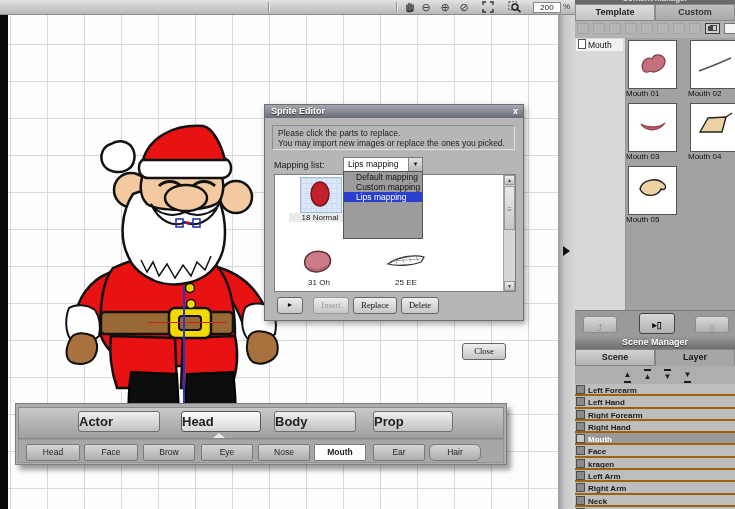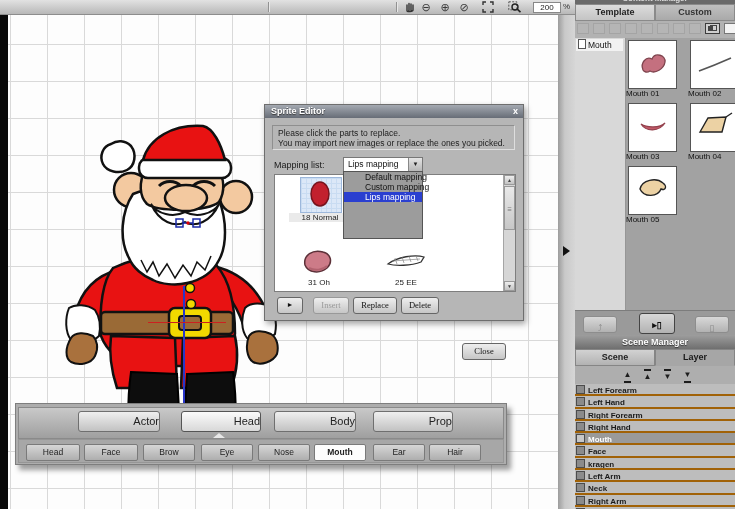--- a/index.html
+++ b/index.html
@@ -33,22 +33,22 @@
   .collapse-arrow{left:5px;top:232px;width:0;height:0;
     border-left:7px solid #111;border-top:5px solid transparent;border-bottom:5px solid transparent;}
 
   
   .btoolbar{left:15px;top:403px;width:490px;height:60px;background:#adadad;
     border:1px solid #7e7e7e;box-shadow:4px 5px 5px rgba(40,40,40,.45);z-index:5;}
   .brow1{left:2px;top:3px;width:484px;height:30px;
     background:linear-gradient(#c9c9c9,#9f9f9f);border:1px solid #8a8a8a;}
   .brow2{left:2px;top:35px;width:484px;height:22px;background:#a7a7a7;border:1px solid #969696;}
   .modebtn{top:7px;height:19px;background:linear-gradient(#efefef,#c2c2c2);
-    border:1px solid #6f6f6f;border-radius:3px;font-size:11px;font-weight:normal;color:#222;
-    text-align:right;line-height:19px;cursor:default;}
+    border:1px solid #6f6f6f;border-radius:3px;font-size:13px;font-weight:bold;color:#222;
+    text-align:left;line-height:19px;cursor:default;}
   .modebtn.active{background:linear-gradient(#fbfbfb,#d8d8d8);border-color:#555;}
   .notch{left:197px;top:29px;width:0;height:0;border-left:6px solid transparent;
     border-right:6px solid transparent;border-bottom:5px solid #e8e8e8;}
   .partbtn{top:40px;height:15px;background:linear-gradient(#d6d6d6,#aeaeae);
     border:1px solid #7a7a7a;border-radius:2px;font-size:8.5px;color:#222;
     text-align:center;line-height:15px;}
   .partbtn.active{background:#fdfdfd;font-weight:bold;}
 
   
   .dialog{left:264px;top:104px;width:258px;height:215px;background:#b6b6b6;
@@ -73,21 +73,21 @@
     background-size:5px 5px;}
   .itemlabel{font-size:8px;color:#222;text-align:center;}
   .scroll{right:0;top:0;width:11px;height:100%;background:#d6d6d6;border-left:1px solid #a5a5a5;}
   .scr-btn{left:0;width:11px;height:10px;background:linear-gradient(#eee,#c2c2c2);
     border:1px solid #9a9a9a;box-sizing:border-box;font-size:5px;text-align:center;line-height:9px;color:#444;}
   .scr-thumb{left:0;top:11px;width:11px;height:44px;background:linear-gradient(#e9e9e9,#c7c7c7);
     border:1px solid #999;box-sizing:border-box;font-size:5px;color:#777;text-align:center;line-height:44px;}
   .dropdown{left:78px;top:66px;width:78px;height:66px;background:#9c9c9c;
     border:1px solid #555;z-index:12;}
   .dd-item{width:100%;height:10px;font-size:8.5px;line-height:10px;color:#111;
-    padding-left:21px;box-sizing:border-box;white-space:nowrap;}
+    padding-left:12px;box-sizing:border-box;white-space:nowrap;}
   .dd-item.sel{background:#2a3fd0;color:#fff;}
   .dlg-btn{top:192px;height:15px;background:linear-gradient(#eee,#c6c6c6);
     border:1px solid #666;border-radius:3px;font-size:8.5px;color:#111;
     text-align:center;line-height:14px;font-family:Liberation Serif, serif;}
   .dlg-btn.disabled{color:#9a9a9a;border-color:#999;}
 
   
   .rpanel{left:575px;top:0;width:160px;height:509px;background:#a2a2a2;z-index:6;}
   .cm-head{left:0;top:0;width:160px;height:4px;background:#6a6a6a;overflow:hidden;}
   .cm-head span{display:block;margin-top:-6px;text-align:center;font-size:8px;font-weight:bold;color:#ddd;}
@@ -235,21 +235,21 @@
     <div class="abs modebtn" style="left:258px;width:80px;">Body</div>
     <div class="abs modebtn" style="left:357px;width:78px;">Prop</div>
     <div class="abs notch"></div>
     <div class="abs partbtn" style="left:10px;width:52px;">Head</div>
     <div class="abs partbtn" style="left:68px;width:52px;">Face</div>
     <div class="abs partbtn" style="left:127px;width:50px;">Brow</div>
     <div class="abs partbtn" style="left:185px;width:50px;">Eye</div>
     <div class="abs partbtn" style="left:242px;width:50px;">Nose</div>
     <div class="abs partbtn active" style="left:298px;width:50px;">Mouth</div>
     <div class="abs partbtn" style="left:357px;width:50px;">Ear</div>
-    <div class="abs partbtn" style="left:413px;width:50px;">Hair</div>
+    <div class="abs partbtn" style="left:413px;width:50px;border-radius:6px;">Hair</div>
   </div>
 
   <div class="abs dialog">
     <div class="abs dlg-title">Sprite Editor</div>
     <div class="abs dlg-close">x</div>
     <div class="abs instr">
       <span>Please click the parts to replace.</span><br>
       <span>You may import new images or replace the ones you picked.</span>
     </div>
     <div class="abs maplabel">Mapping list:</div>
@@ -383,19 +383,19 @@
 
     <div class="abs lyr-list">
       <div class="lrow"><span class="licon"></span><span>Left Forearm</span></div>
       <div class="lrow"><span class="licon"></span><span>Left Hand</span></div>
       <div class="lrow"><span class="licon"></span><span>Right Forearm</span></div>
       <div class="lrow"><span class="licon"></span><span>Right Hand</span></div>
       <div class="lrow sel"><span class="licon"></span><span>Mouth</span></div>
       <div class="lrow"><span class="licon"></span><span>Face</span></div>
       <div class="lrow"><span class="licon"></span><span>kragen</span></div>
       <div class="lrow"><span class="licon"></span><span>Left Arm</span></div>
+      <div class="lrow"><span class="licon"></span><span>Right Arm</span></div>
       <div class="lrow"><span class="licon"></span><span>Neck</span></div>
-      <div class="lrow"><span class="licon"></span><span>Right Arm</span></div>
       <div class="lrow"><span class="licon"></span><span>Upper Torso</span></div>
     </div>
   </div>
 
 </div>
 
 </body></html>

